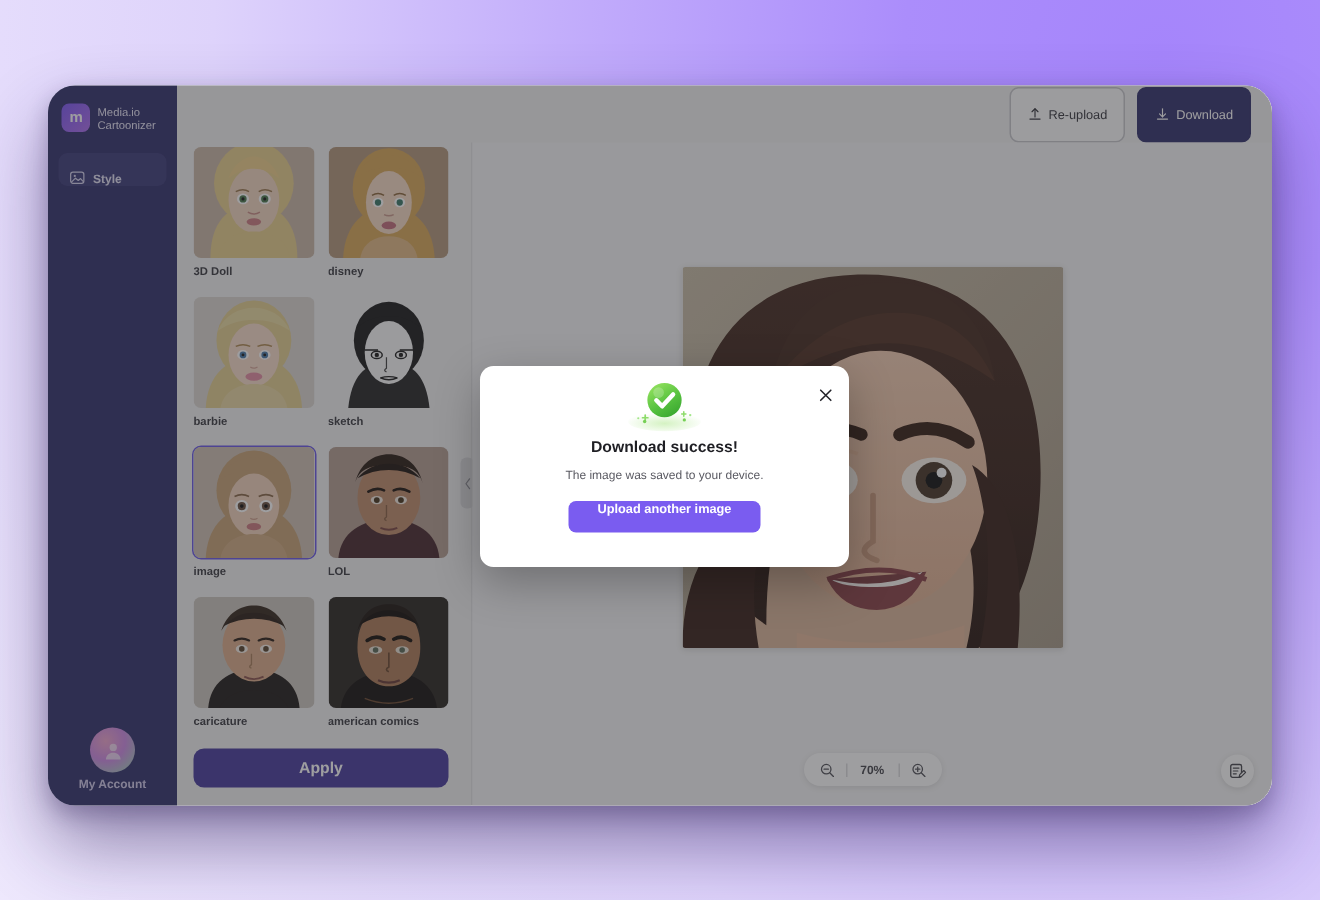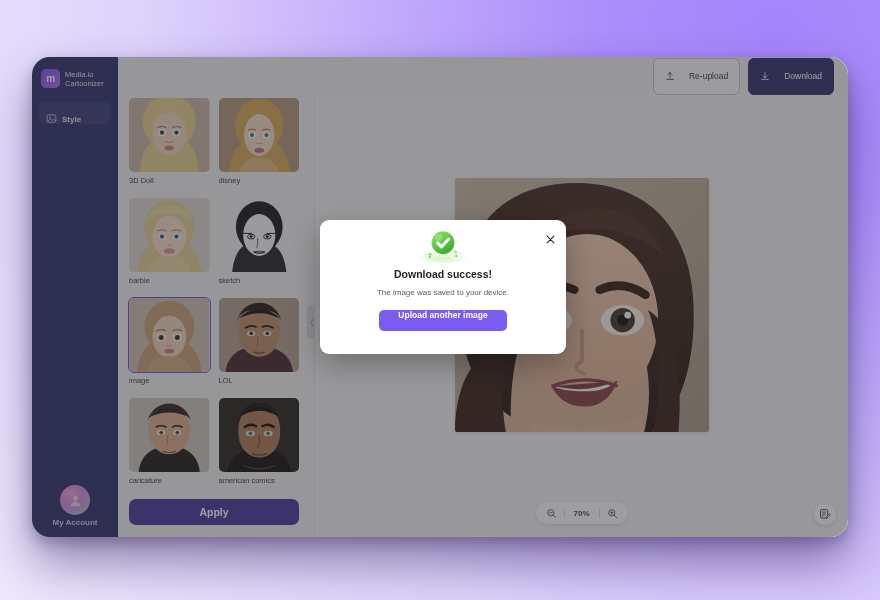--- a/index.html
+++ b/index.html
@@ -138,21 +138,21 @@
     gap: 8px;
     padding: 0 14px;
     background: #f2f2f3;
     flex-shrink: 0;
   }
   .hbtn {
     height: 37px;
     border-radius: 6px;
     display: flex;
     align-items: center;
-    gap: 14px;
+    gap: 4px;
     padding: 0 11px;
     font-size: 8.5px;
     cursor: pointer;
     white-space: nowrap;
   }
   #reupload-button {
     border: 1px solid #c8c8cc;
     background: #fbfbfc;
     color: #3a3a40;
   }
@@ -177,21 +177,21 @@
     position: relative;
   }
   #style-grid {
     display: grid;
     grid-template-columns: 1fr 1fr;
     gap: 4px 7px;
     padding-top: 2px;
     overflow: hidden;
     flex: 1;
   }
-  .style-cell { display: flex; flex-direction: column; }
+  .style-cell { display: flex; flex-direction: column; font-weight: bold; }
   .style-thumb {
     width: 100%;
     height: 76px;
     border-radius: 6px;
     overflow: hidden;
     position: relative;
     border: 1.5px solid transparent;
     cursor: pointer;
   }
   .style-thumb.selected { border-color: #6d5ce7; }
@@ -285,21 +285,21 @@
     background: #ffffff;
     display: flex; align-items: center; justify-content: center;
     box-shadow: 0 1px 4px rgba(0,0,0,0.12);
     cursor: pointer;
   }
   #feedback-button svg { width: 12px; height: 12px; }
 
   
   #modal {
     position: absolute;
-    left: 320px; top: 220px;
+    left: 320px; top: 244px;
     width: 246px; height: 134px;
     background: #ffffff;
     border-radius: 9px;
     z-index: 50;
     box-shadow: 0 10px 30px rgba(0,0,0,0.28);
     display: flex;
     flex-direction: column;
     align-items: center;
   }
   #modal-close {

